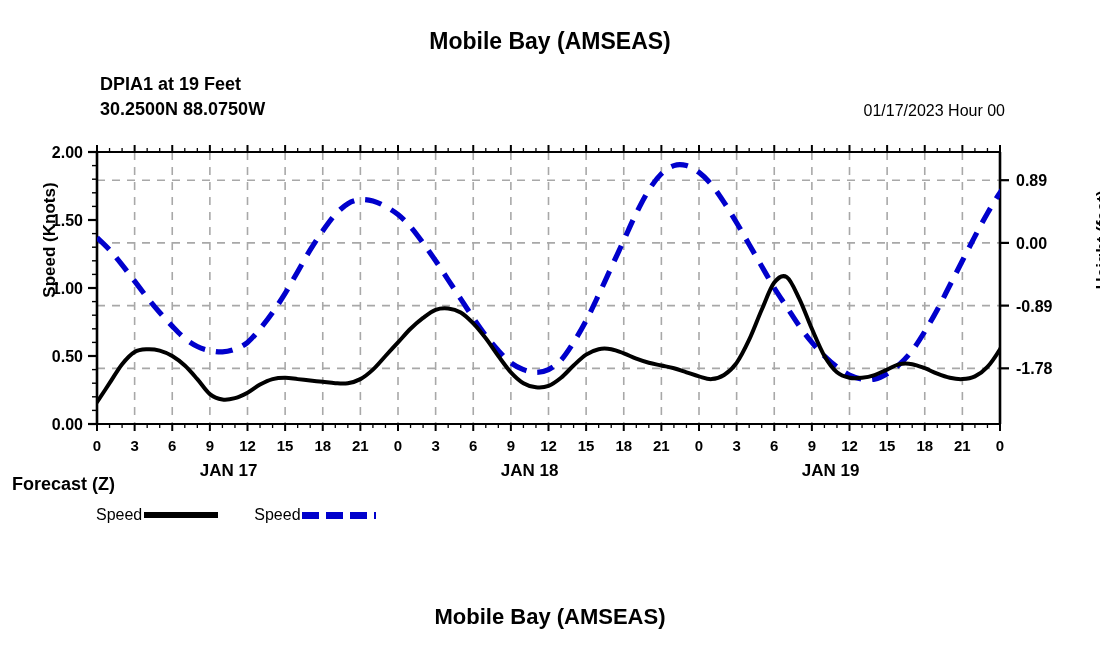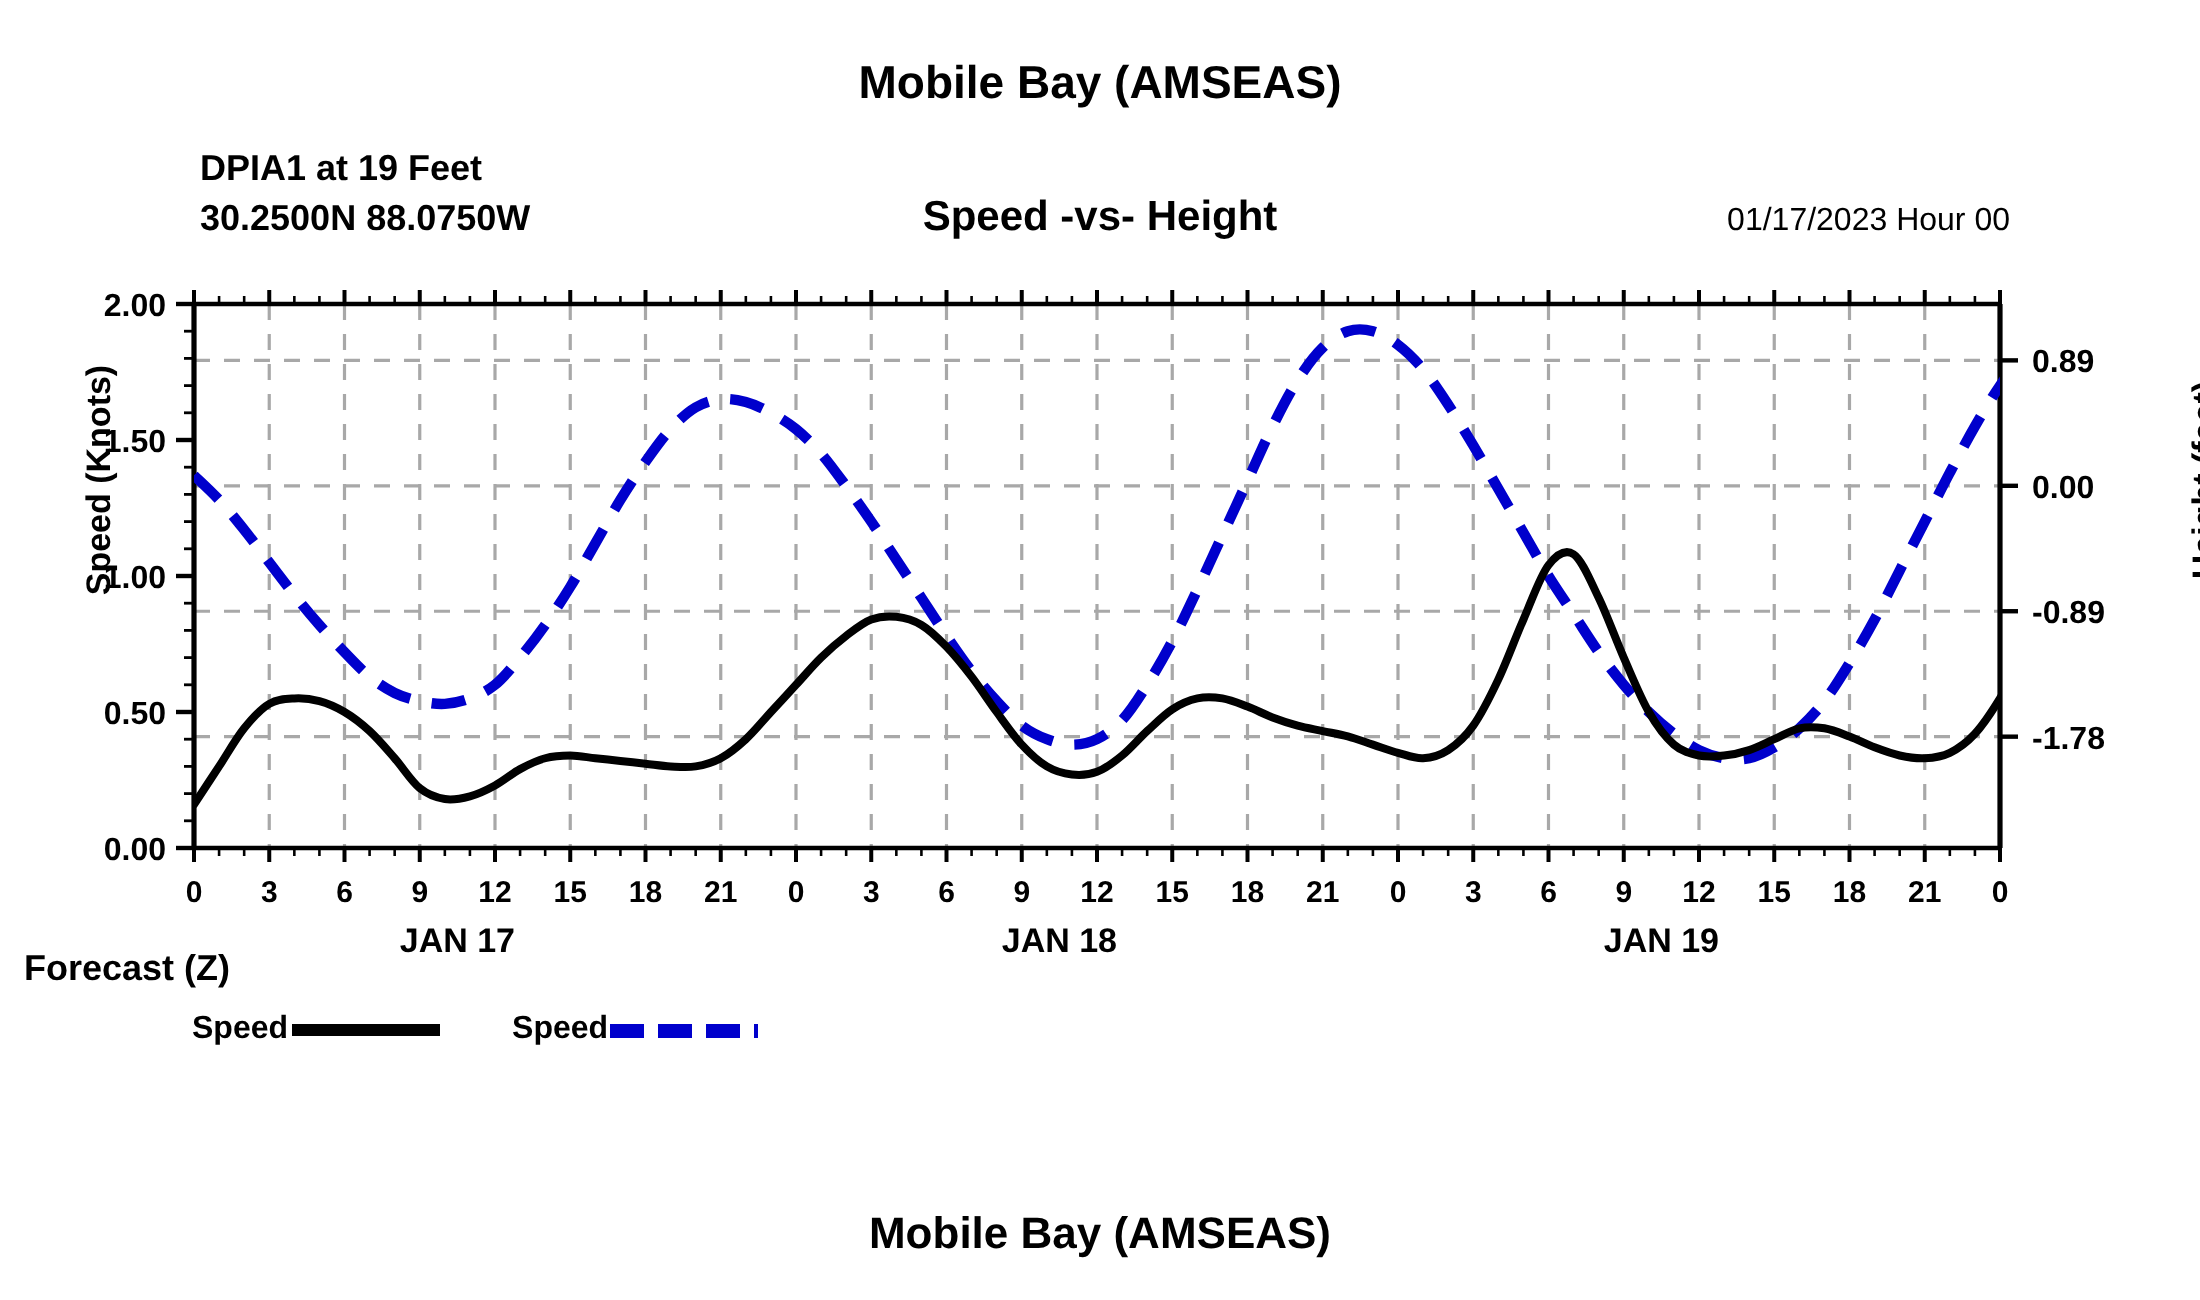--- a/index.html
+++ b/index.html
@@ -46,38 +46,37 @@
     font-size:18px;font-weight:bold;padding-left:12px;
   }
 
   svg.plot{position:absolute;left:0;top:0;}
   text.tick{font-family:"Liberation Sans",sans-serif;font-size:15px;font-weight:bold;fill:#000;}
   text.ytick{font-family:"Liberation Sans",sans-serif;font-size:16px;font-weight:bold;fill:#000;}
   text.daylab{font-family:"Liberation Sans",sans-serif;font-size:17px;font-weight:bold;fill:#000;}
 
   .legend{position:absolute;left:96px;top:506px;display:flex;align-items:center;}
   .legend-entry{display:flex;align-items:center;}
-  .legend-label{font-size:16px;font-weight:bold;}
+  .legend-label{font-size:16px;font-weight:normal;}
   .swatch{display:inline-block;height:6px;width:74px;margin-left:2px;}
   .swatch-dashed{height:7px;width:74px;margin-left:1px;}
   .gap{width:36px;}
 </style>
 </head>
 <body>
 
 <div class="page">
 
   <div class="title-top">Mobile Bay (AMSEAS)</div>
 
   <div class="meta-left">
     <div>DPIA1 at 19 Feet</div>
     <div>30.2500N  88.0750W</div>
   </div>
 
-  <div class="subtitle-center">Speed -vs- Height</div>
   <div class="meta-right">01/17/2023 Hour 00</div>
 
   <div class="ylabel-left">Speed (Knots)</div>
   <div class="ylabel-right">Height (feet)</div>
   <div class="xlabel">Forecast (Z)</div>
 
   <svg class="plot" id="plot-svg" width="1100" height="500">
       <line x1="97" y1="368.3316062176166" x2="1000" y2="368.3316062176166" stroke="#a8a8a8" stroke-width="1.6" stroke-dasharray="8,7"></line>
       <line x1="97" y1="305.61658031088086" x2="1000" y2="305.61658031088086" stroke="#a8a8a8" stroke-width="1.6" stroke-dasharray="8,7"></line>
       <line x1="97" y1="242.90155440414506" x2="1000" y2="242.90155440414506" stroke="#a8a8a8" stroke-width="1.6" stroke-dasharray="8,7"></line>

